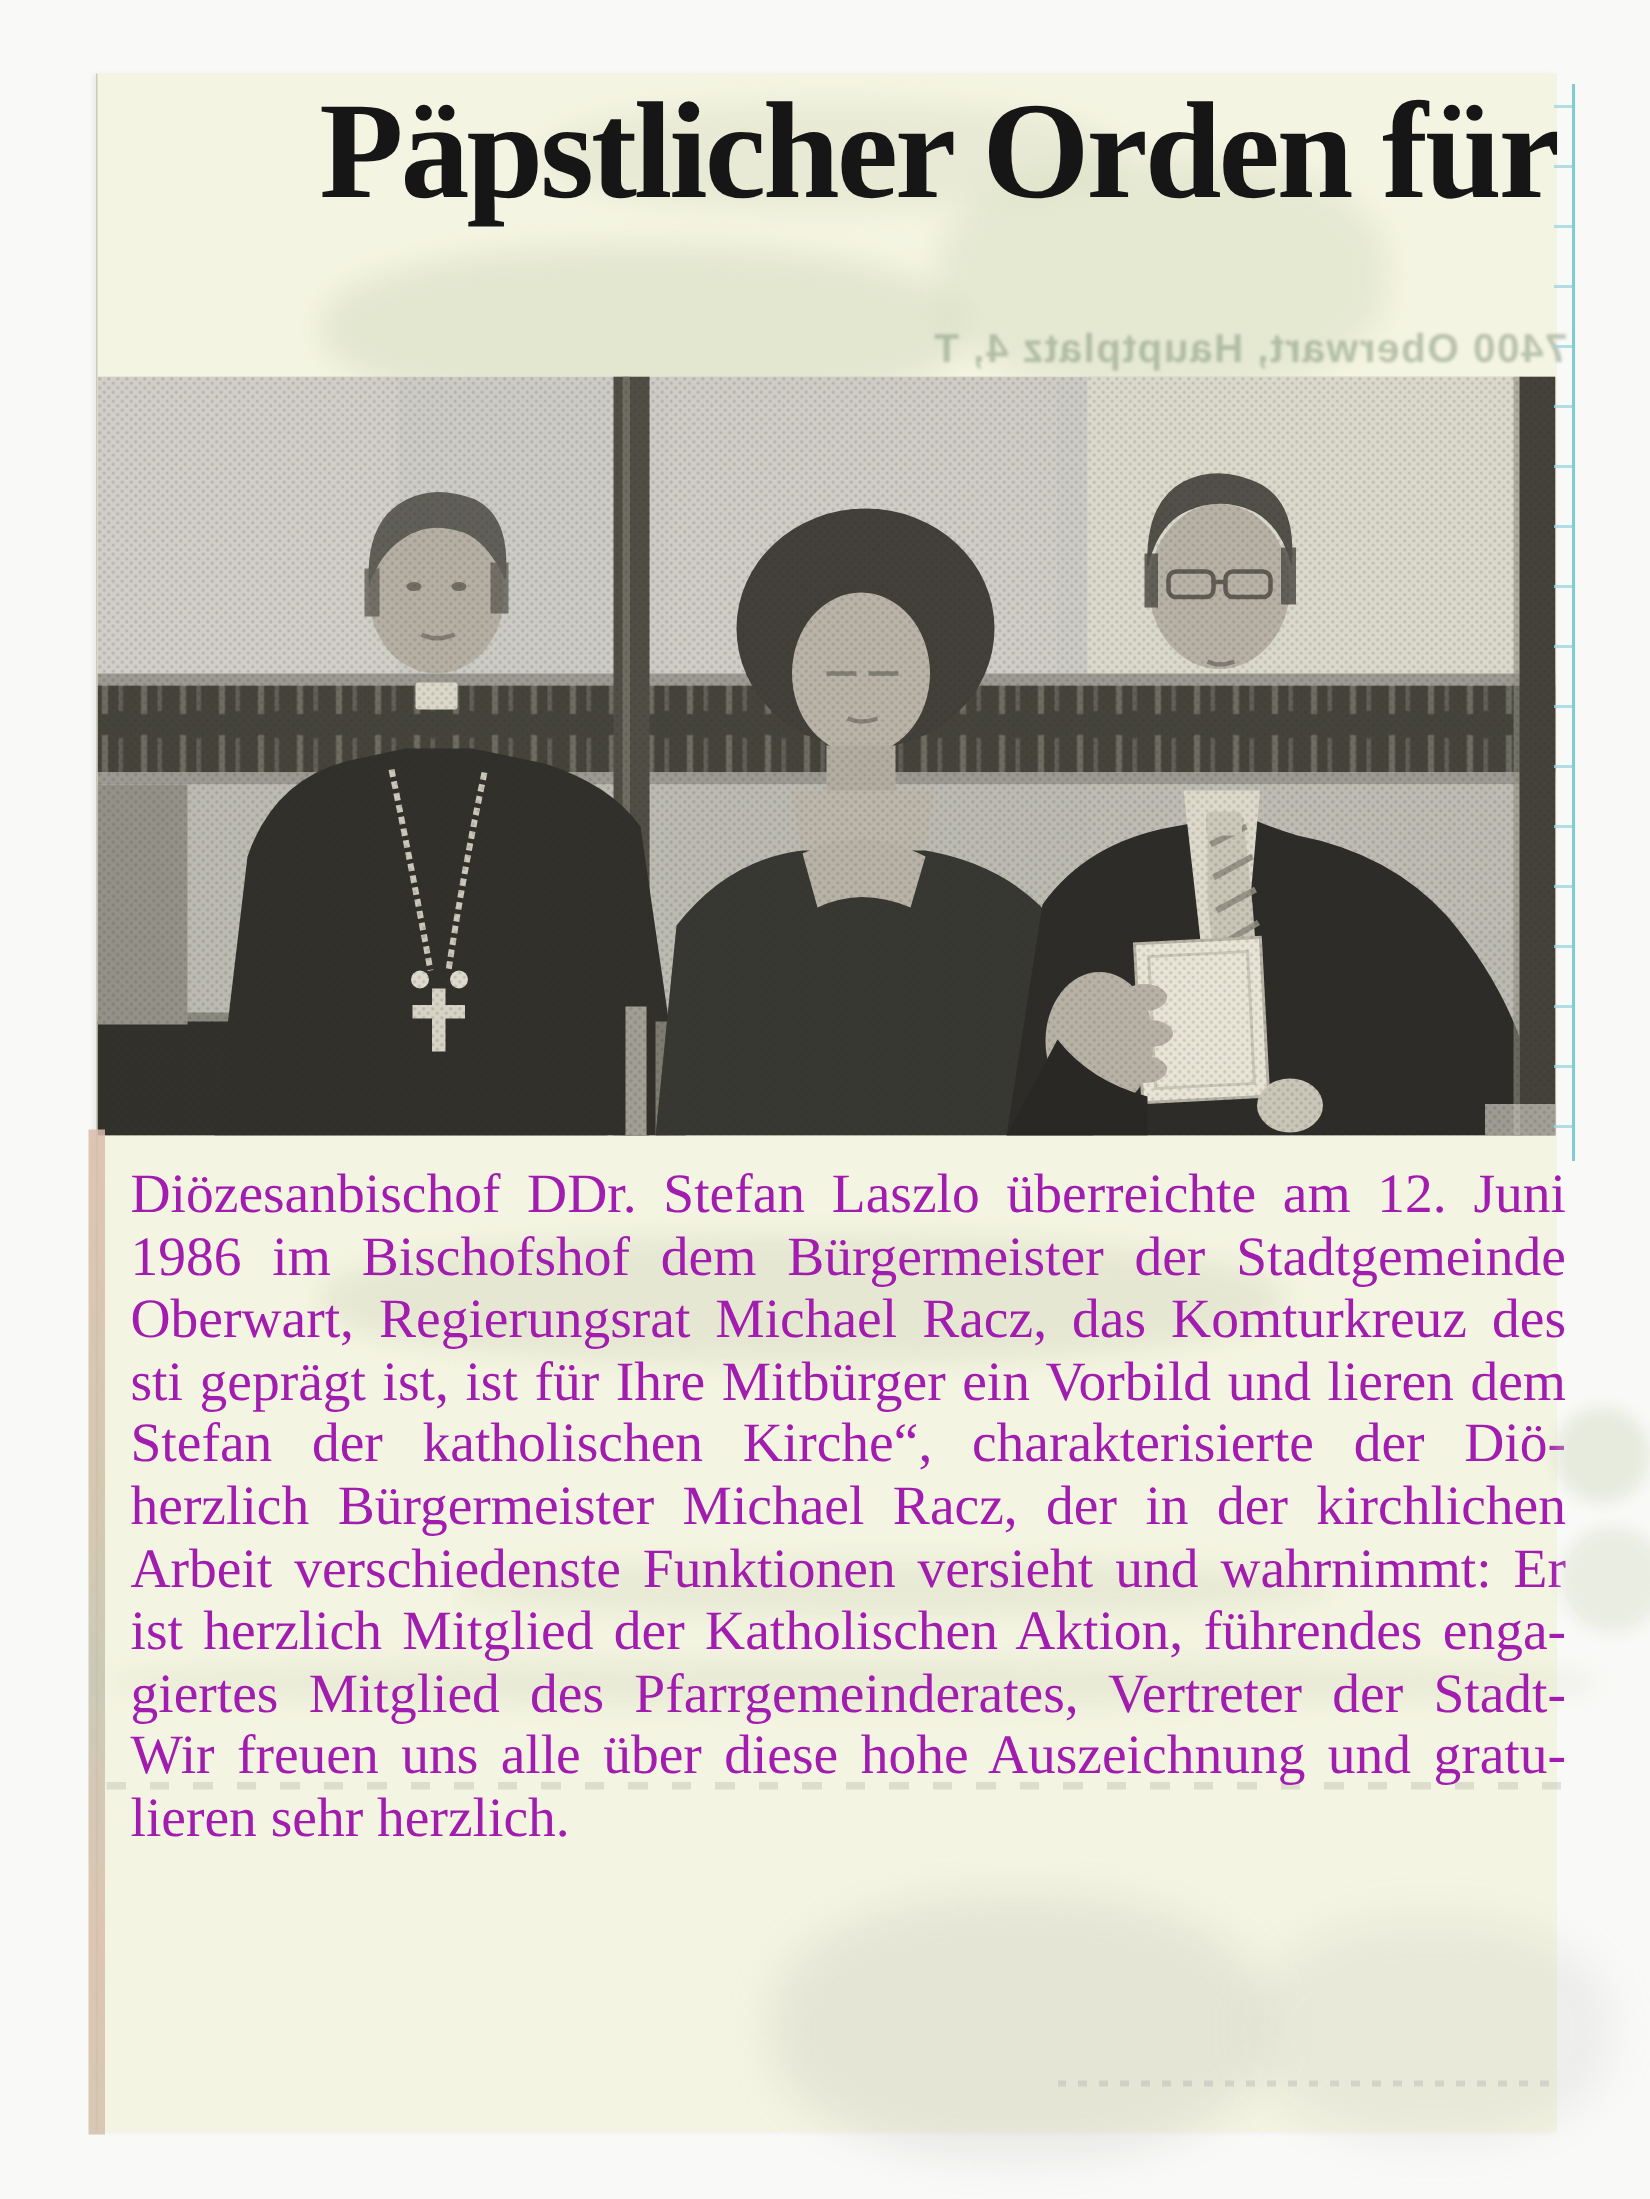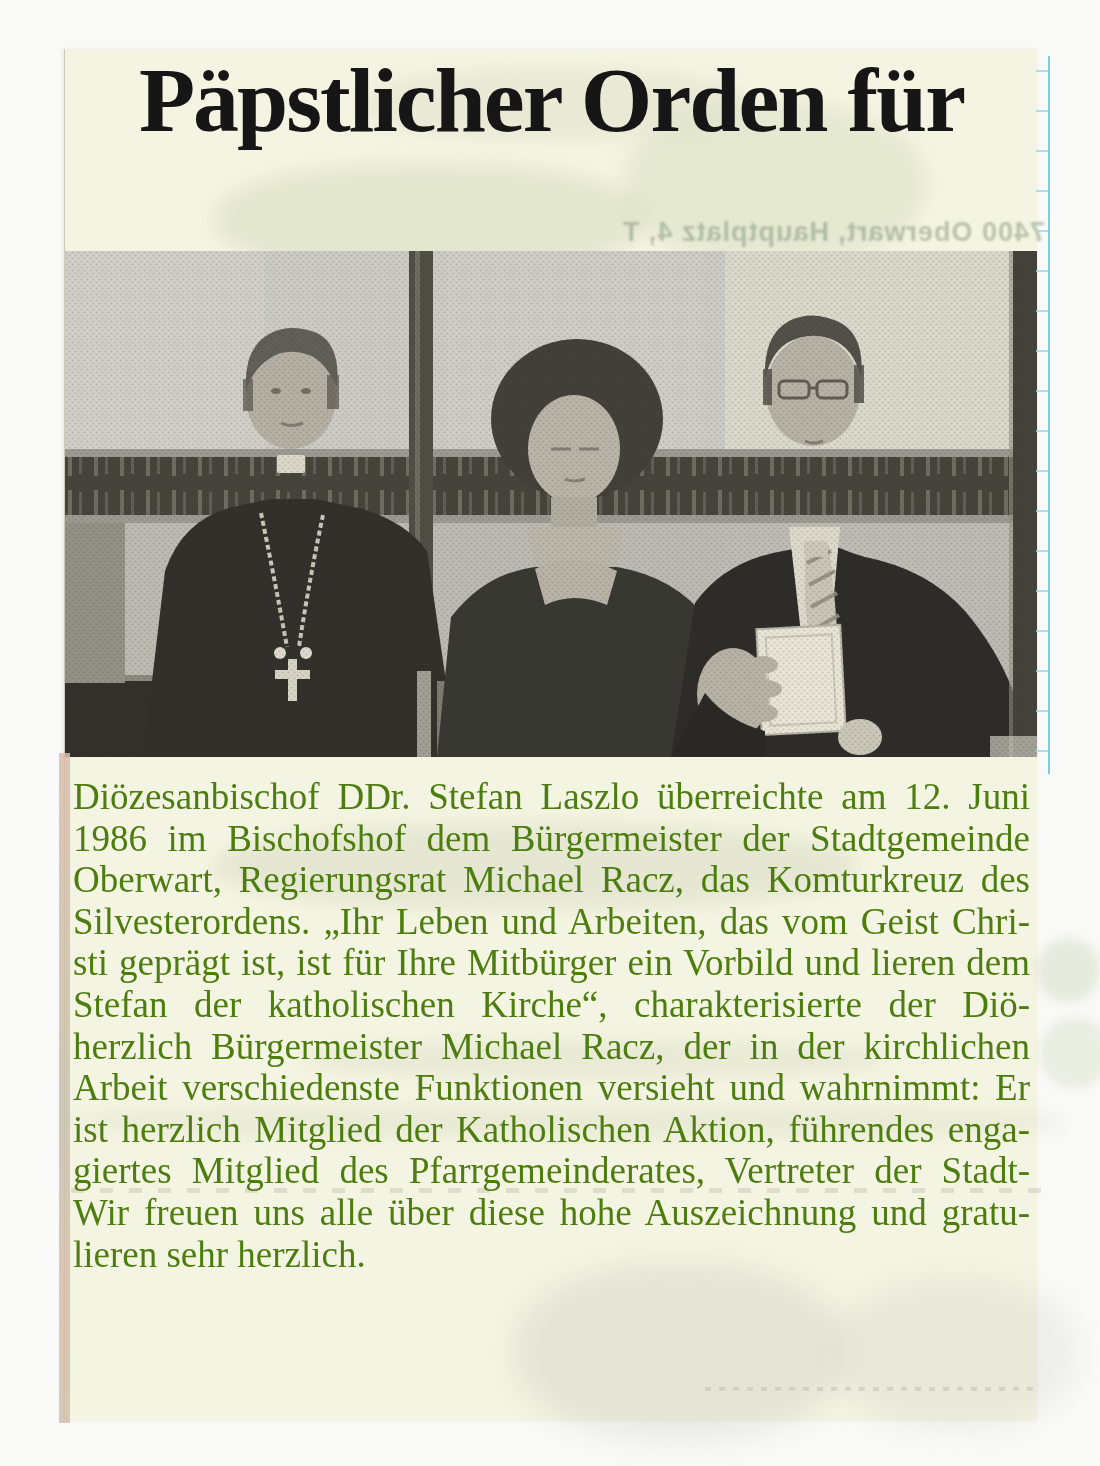--- a/index.html
+++ b/index.html
@@ -9,41 +9,41 @@
 
   
   .clipping{position:absolute;left:64px;top:49px;width:973px;height:1372px;
             background:#f4f4e2;border-left:1px solid rgba(150,150,140,.45);
             box-shadow:-2px 0 3px rgba(0,0,0,.06);}
   .clip-bottom-edge{position:absolute;left:640px;top:1338px;width:330px;height:4px;
             background:repeating-linear-gradient(90deg,rgba(160,160,155,.5) 0 6px,transparent 6px 14px);
             opacity:.6;}
 
   
-  .headline{position:absolute;top:2px;left:0;width:100%;text-align:center;
+  .headline{position:absolute;top:2px;left:0;width:100%;text-align:right;
             font-weight:bold;font-size:92px;line-height:99px;letter-spacing:-2px;
             color:#161616;margin:0;}
 
   
   .ghost{position:absolute;pointer-events:none;}
   .g-blob{border-radius:45%;filter:blur(9px);}
   .ghost-address{top:168px;left:360px;width:620px;height:34px;
             font-family:"Liberation Sans",sans-serif;font-weight:bold;font-size:27px;
             color:rgba(125,145,120,.5);transform:scaleX(-1);text-align:left;
             filter:blur(1px);letter-spacing:1px;}
   .dash-line{top:1139px;left:6px;width:985px;height:5px;opacity:.55;
             background:repeating-linear-gradient(90deg,rgba(140,140,133,.4) 0 13px,transparent 13px 29px);}
 
   
   .photo{position:absolute;left:0;top:202px;width:972px;height:506px;}
   .photo svg{display:block;}
 
   
-  .bodytext{position:absolute;top:727px;left:8px;width:957px;
-            font-size:37px;line-height:41.6px;color:#4d7c0f;}
+  .bodytext{position:absolute;top:727px;left:22px;width:957px;
+            font-size:37px;line-height:41.6px;color:#a21caf;}
   .line{text-align:justify;text-align-last:justify;white-space:normal;}
   .line.last{text-align-last:left;}
 
   
   .edge-strip{position:absolute;left:59px;top:753px;width:11px;height:670px;
             background:linear-gradient(#d9bcab,#cfc0a8 35%,#c6c2ae 55%,#d8bdaa 80%,#d2c0ac);
             opacity:.85;}
 
   
   .ruler{position:absolute;left:1034px;top:56px;width:14px;height:718px;
@@ -181,21 +181,20 @@
     <div class="ghost g-blob" style="left:240px;top:992px;width:580px;height:36px;background:rgba(200,208,178,.28);"></div>
     <div class="ghost g-blob" style="left:10px;top:1058px;width:990px;height:30px;background:rgba(200,208,178,.26);"></div>
     <div class="ghost dash-line"></div>
     <div class="ghost g-blob" style="left:450px;top:1215px;width:330px;height:175px;background:rgba(176,176,172,.22);filter:blur(14px);"></div>
     <div class="ghost g-blob" style="left:770px;top:1230px;width:240px;height:150px;background:rgba(176,176,172,.15);filter:blur(14px);"></div>
 
     <div class="bodytext">
         <div class="line">Diözesanbischof DDr. Stefan Laszlo überreichte am 12. Juni</div>
         <div class="line">1986 im Bischofshof dem Bürgermeister der Stadtgemeinde</div>
         <div class="line">Oberwart, Regierungsrat Michael Racz, das Komturkreuz des</div>
-        <div class="line">Silvesterordens. „Ihr Leben und Arbeiten, das vom Geist Chri-</div>
         <div class="line">sti geprägt ist, ist für Ihre Mitbürger ein Vorbild und lieren dem</div>
         <div class="line">Stefan der katholischen Kirche“, charakterisierte der Diö-</div>
         <div class="line">herzlich Bürgermeister Michael Racz, der in der kirchlichen</div>
         <div class="line">Arbeit verschiedenste Funktionen versieht und wahrnimmt: Er</div>
         <div class="line">ist herzlich Mitglied der Katholischen Aktion, führendes  enga-</div>
         <div class="line">giertes Mitglied des Pfarrgemeinderates, Vertreter der Stadt-</div>
         <div class="line">Wir freuen uns alle über diese hohe Auszeichnung und gratu-</div>
         <div class="line last">lieren sehr herzlich.</div>
       </div>
 

